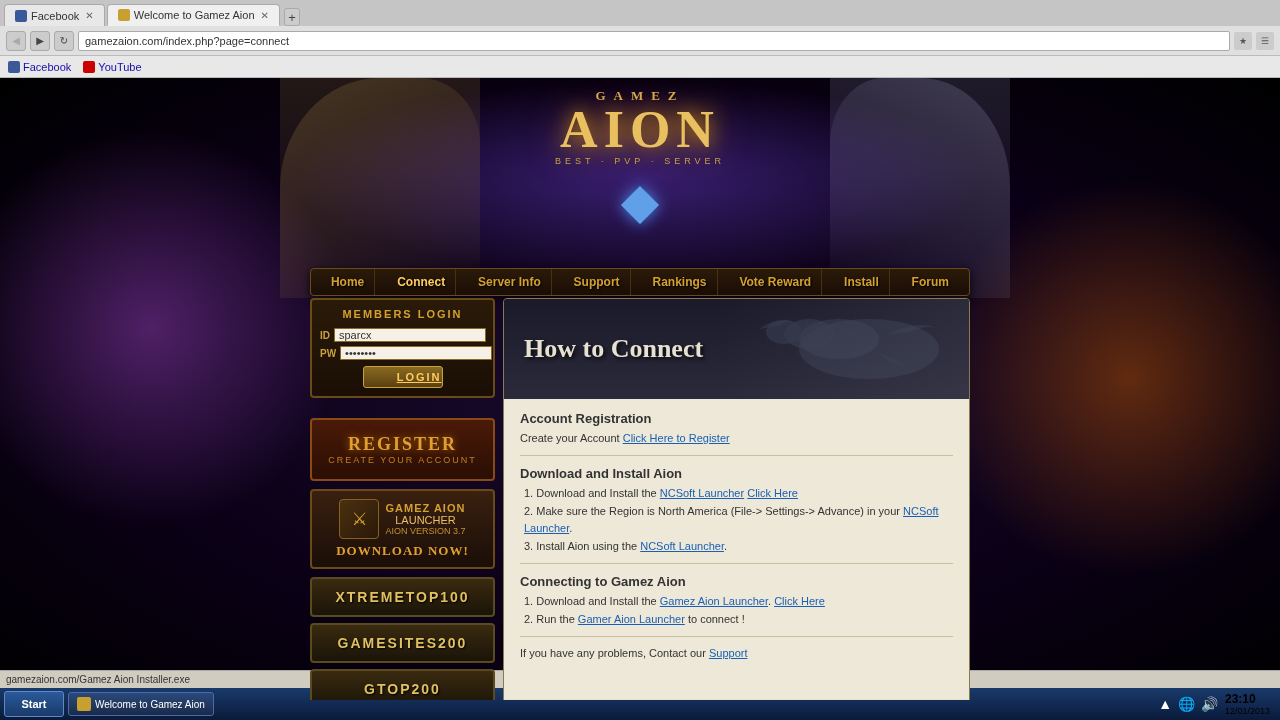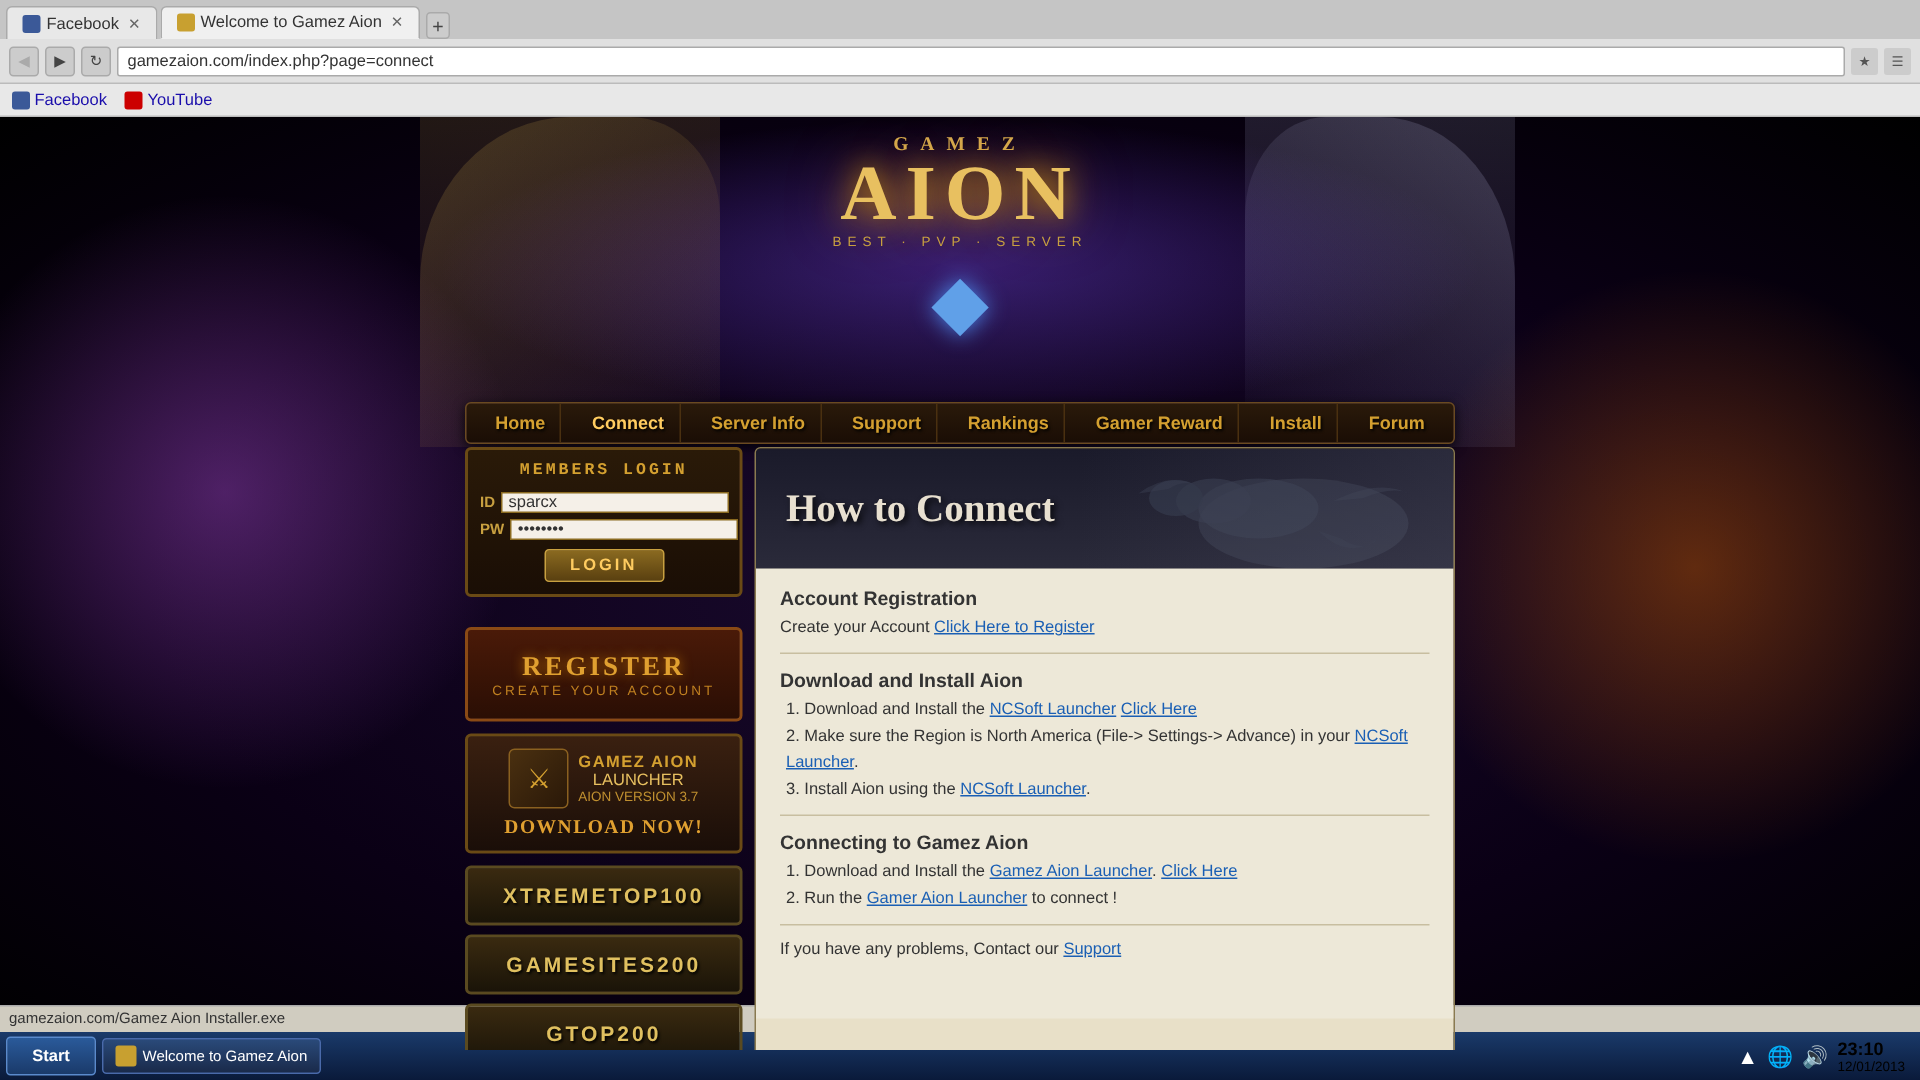--- a/index.html
+++ b/index.html
@@ -273,21 +273,21 @@
       padding: 8px;
       margin-bottom: 8px;
     }
     .login-title {
       text-align: center;
       color: #d4a030;
       font-size: 11px;
       font-weight: bold;
       letter-spacing: 2px;
       margin-bottom: 8px;
-      font-family: Liberation Mono, monospace;
+      font-family: Liberation Sans, sans-serif;
     }
     .login-field {
       display: flex;
       align-items: center;
       margin-bottom: 4px;
       gap: 4px;
     }
     .login-label {
       color: #c8a040;
       font-size: 10px;
@@ -307,23 +307,24 @@
       display: block;
       width: 80px;
       margin: 6px auto 0;
       padding: 4px 0;
       background: linear-gradient(to bottom, #8a6a20, #5a4010);
       border: 1px solid #c8a040;
       border-radius: 3px;
       color: #ffcc60;
       font-size: 11px;
       font-weight: bold;
-      text-align: center;
+      text-align: right;
       cursor: pointer;
       letter-spacing: 2px;
+      text-decoration: underline;
     }
 
     
     .register-btn {
       display: block;
       width: 100%;
       padding: 14px 0;
       background: linear-gradient(to bottom, #4a1a08, #2a0e04);
       border: 2px solid #8a4a15;
       border-radius: 4px;
@@ -413,21 +414,21 @@
       flex: 1;
       background: linear-gradient(to bottom, #2a2415 0%, #e8e0c8 10%);
       border: 1px solid #8a7a50;
       border-radius: 4px;
       overflow: hidden;
     }
 
     
     .connect-header {
       position: relative;
-      height: 80px;
+      height: 100px;
       background: linear-gradient(to bottom, #1a1a2a, #2a2a3a);
       overflow: hidden;
       display: flex;
       align-items: center;
       padding-left: 20px;
     }
     .connect-title {
       font-size: 26px;
       font-family: 'Times New Roman', serif;
       font-weight: bold;
@@ -627,21 +628,21 @@
       <div style="width:100%; height:100%; background: linear-gradient(225deg, rgba(200,200,240,0.2) 0%, rgba(160,160,200,0.1) 60%, transparent 100%); border-radius: 30% 50% 0 0;"></div>
     </div>
   </div>
 
   <nav class="nav-menu">
     <a class="nav-item">Home</a>
     <a class="nav-item active">Connect</a>
     <a class="nav-item">Server Info</a>
     <a class="nav-item">Support</a>
     <a class="nav-item">Rankings</a>
-    <a class="nav-item">Gamer Reward</a>
+    <a class="nav-item">Vote Reward</a>
     <a class="nav-item">Install</a>
     <a class="nav-item">Forum</a>
   </nav>
 
   <div class="main-layout">
 
     <div class="sidebar">
 
       <div class="login-box">
         <div class="login-title">MEMBERS LOGIN</div>

